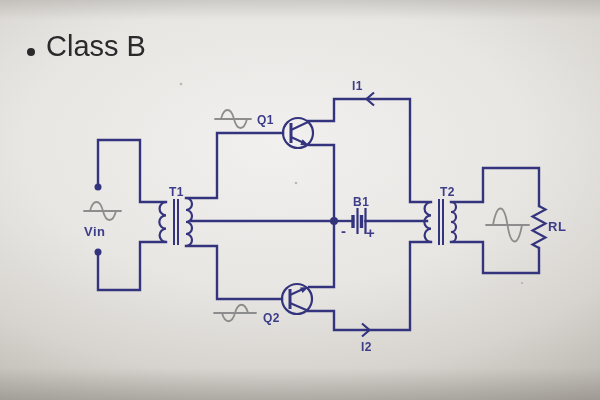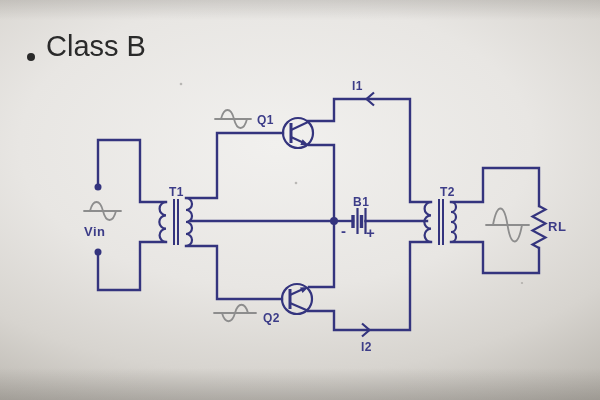--- a/index.html
+++ b/index.html
@@ -7,21 +7,21 @@
     position:relative;
     width:600px; height:400px;
     overflow:hidden;
     background:
       linear-gradient(180deg, rgba(110,106,100,0.22) 0%, rgba(0,0,0,0) 5%, rgba(0,0,0,0) 92%, rgba(100,96,90,0.30) 100%),
       radial-gradient(ellipse 95% 80% at 46% 36%, #f1f0ee 0%, #e8e6e3 45%, #d7d4cf 72%, #b4b0a9 100%);
     font-family:"Liberation Sans", sans-serif;
   }
   .title-row {
     position:absolute; left:27px; top:31px;
-    display:flex; align-items:flex-end;
+    display:flex; align-items:center;
   }
   .bullet {
     width:8px; height:8px; border-radius:50%;
     background:#2a2a2a; margin-top:11px;
   }
   .title {
     margin-left:11px;
     font-size:29px; line-height:30px;
     color:#2a2a2a;
     letter-spacing:0px;

